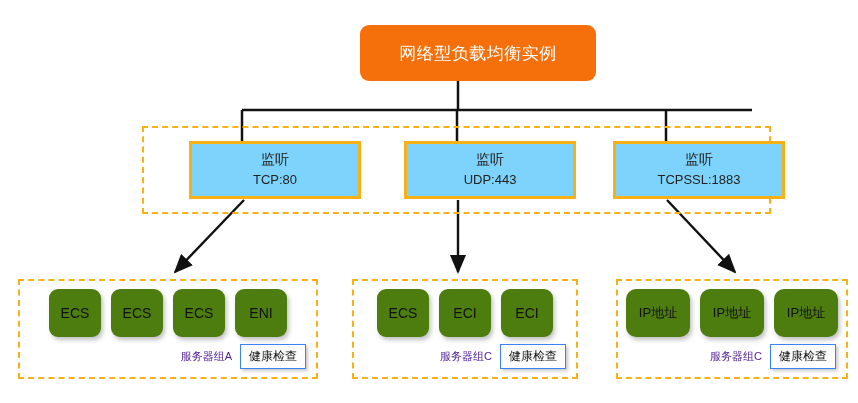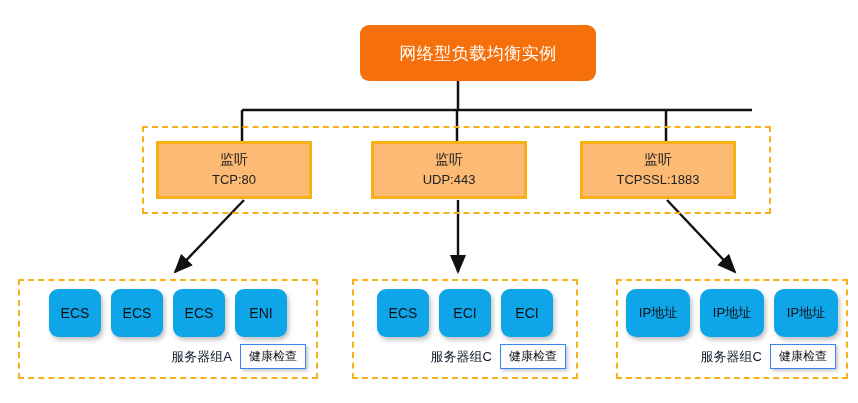--- a/index.html
+++ b/index.html
@@ -51,29 +51,30 @@
     width: 629px;
     height: 88px;
     border: 2px dashed #F7B117;
     box-sizing: border-box;
     background: transparent;
   }
 
   .listener-box {
     position: absolute;
     top: 141px;
-    width: 156px;
+    width: 172px;
     height: 58px;
-    background: #fdba74;
+    background: #7dd3fc;
     border: 3px solid #F7B117;
     box-sizing: border-box;
     display: flex;
     flex-direction: column;
     align-items: center;
     justify-content: center;
+    margin-left: 33px;
   }
   .listener-box .ln-title {
     font-size: 14px;
     color: #222222;
     line-height: 1.25;
   }
   .listener-box .ln-proto {
     font-size: 13px;
     color: #222222;
     line-height: 1.35;
@@ -103,21 +104,21 @@
     width: 100%;
     display: flex;
     justify-content: center;
     gap: 10px;
     box-sizing: border-box;
     padding: 0 8px;
   }
   .node-chip {
     width: 52px;
     height: 48px;
-    background: #0ea5e9;
+    background: #4d7c0f;
     border-radius: 9px;
     display: flex;
     align-items: center;
     justify-content: center;
     box-shadow: 2px 3px 4px rgba(120,120,120,0.45);
     box-sizing: border-box;
   }
   .node-chip.wide { width: 68px; border-radius: 10px; }
   .node-chip .chip-label {
     font-size: 14px;
@@ -132,22 +133,22 @@
     bottom: 8px;
     width: 100%;
     display: flex;
     align-items: center;
     justify-content: flex-end;
     gap: 8px;
     padding-right: 10px;
     box-sizing: border-box;
   }
   .group-name {
-    font-size: 13px;
-    color: #0f172a;
+    font-size: 11px;
+    color: #4c1d95;
     white-space: nowrap;
   }
   .health-btn {
     background: #fdfdfd;
     border: 1px solid #3b82f6;
     box-shadow: 2px 2px 3px rgba(150,150,150,0.5);
     font-size: 12px;
     color: #111111;
     padding: 3px 8px;
     white-space: nowrap;

